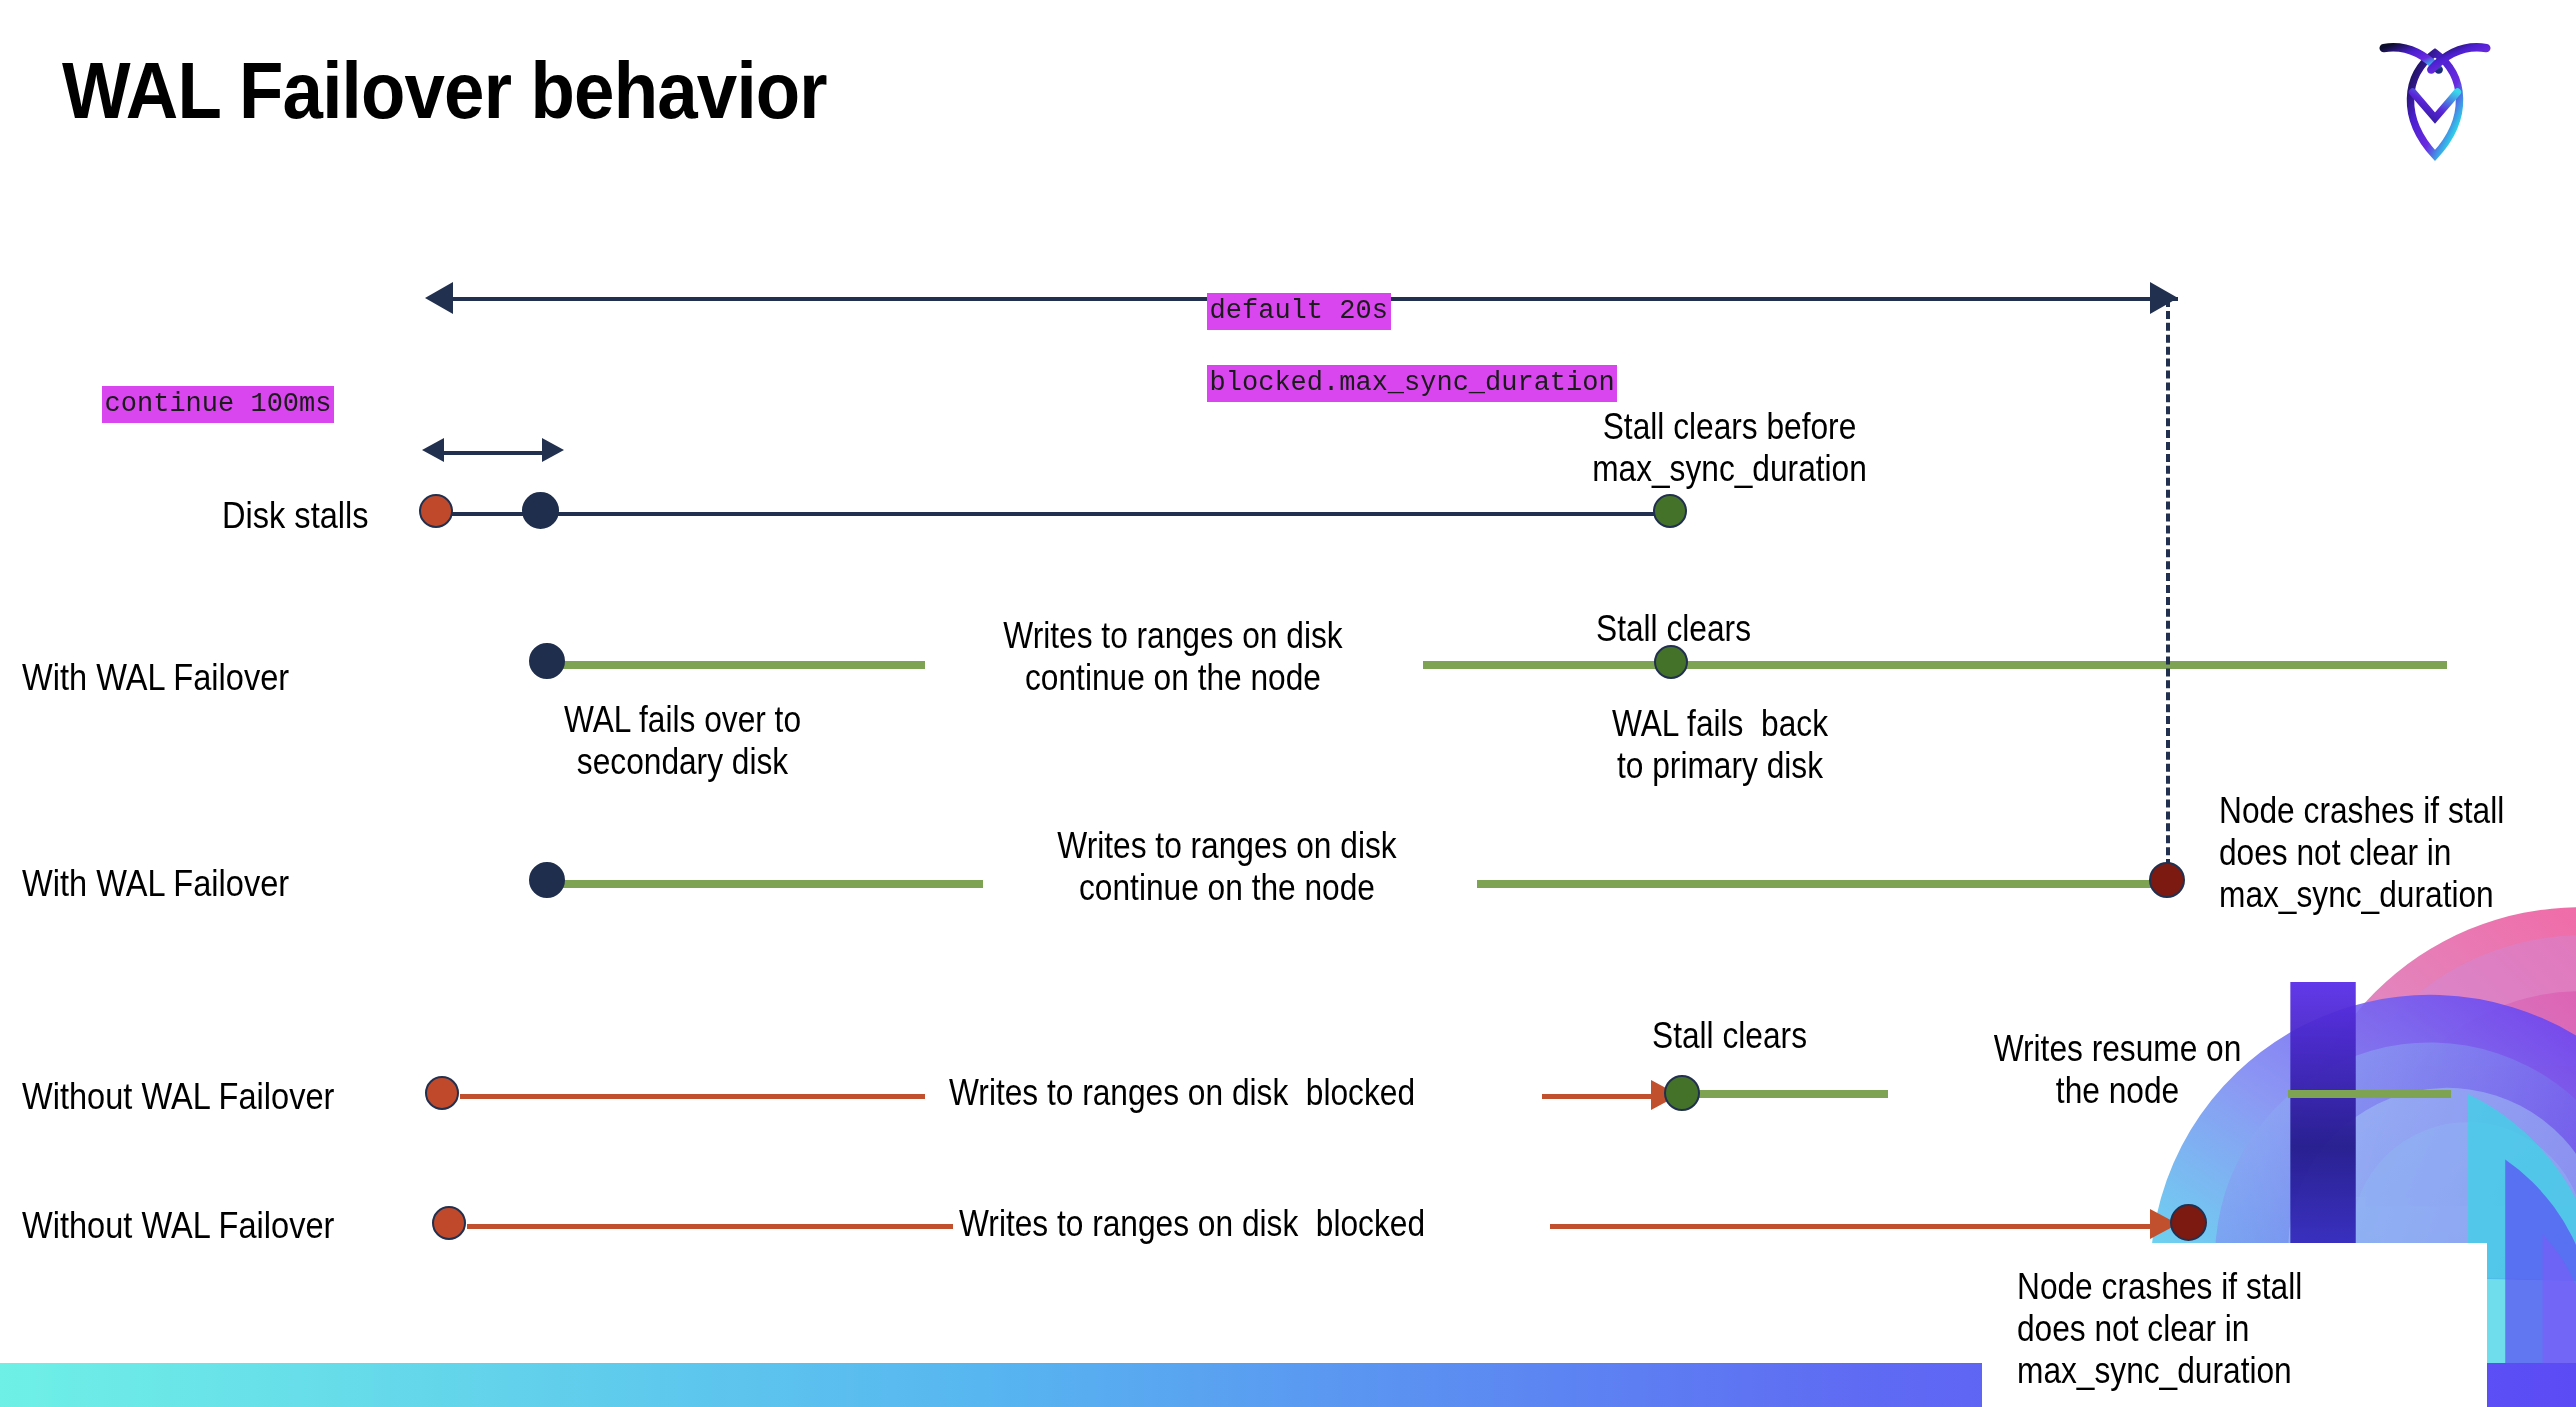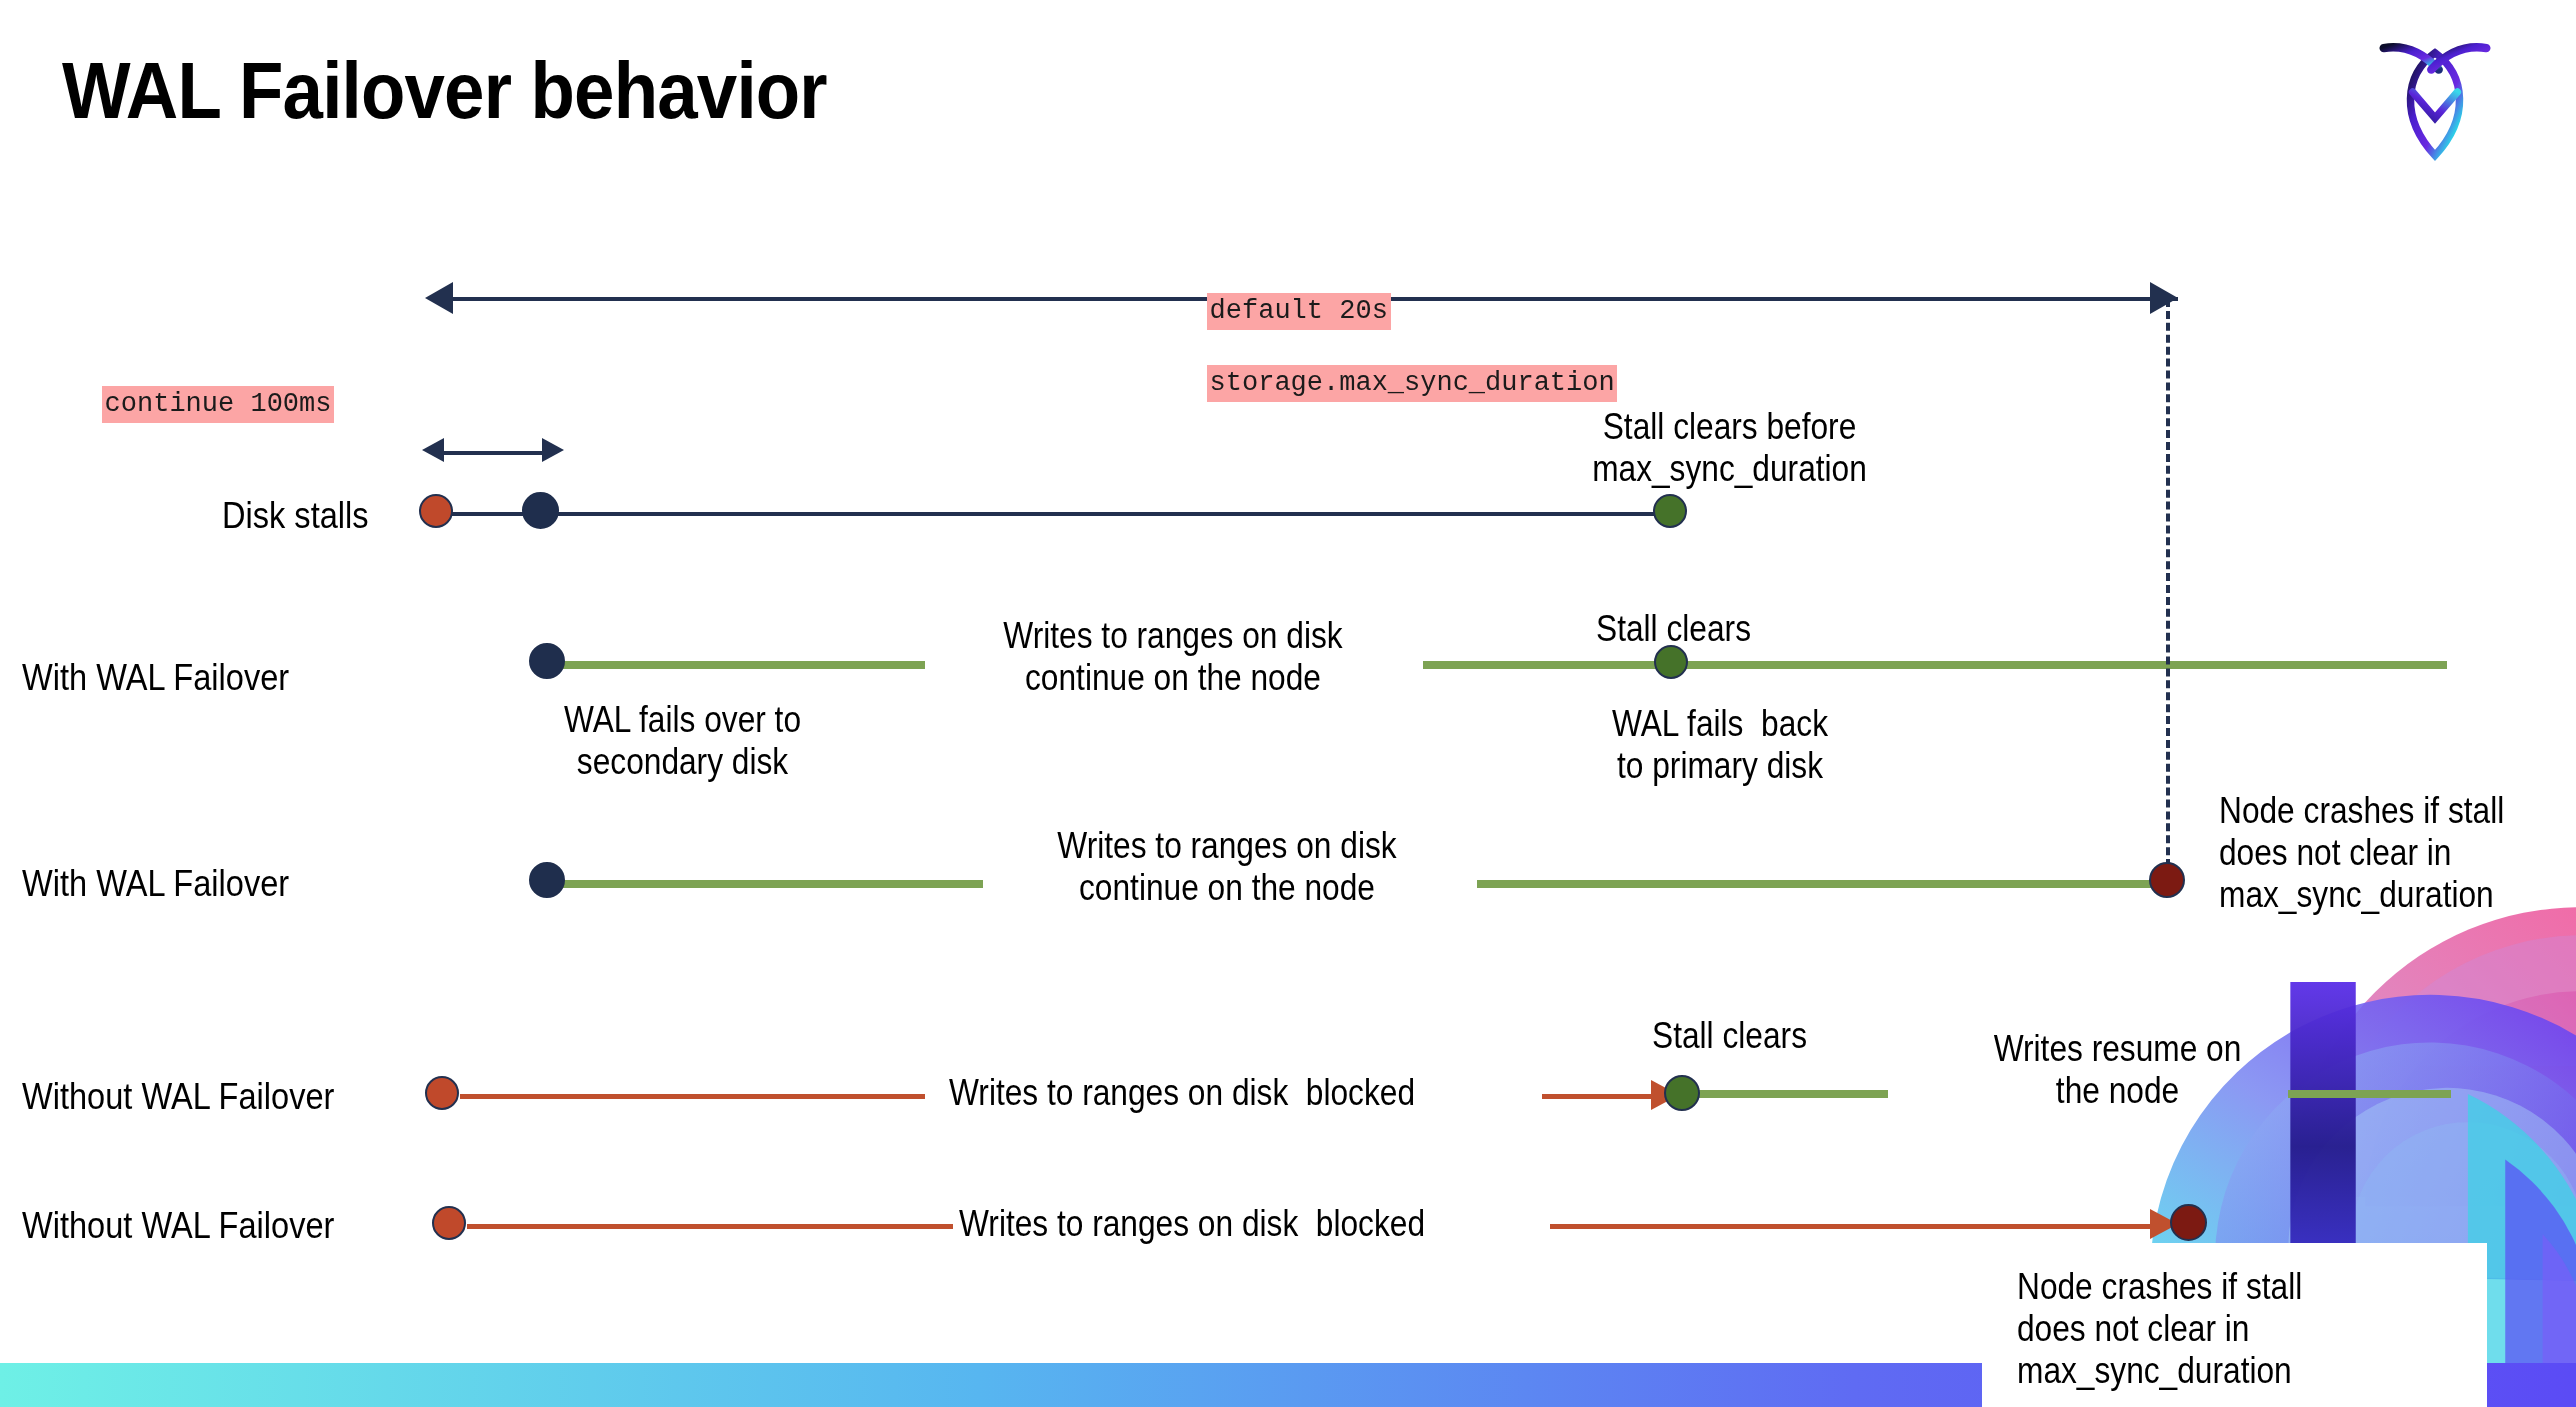--- a/index.html
+++ b/index.html
@@ -51,21 +51,21 @@
   .lbl.ctr { text-align: center; transform-origin: center top; }
   .mono {
     position: absolute;
     font-family: "Liberation Mono", "DejaVu Sans Mono", monospace;
     font-size: 27px;
     line-height: 1.3;
     color: #1b1b1b;
     white-space: pre;
   }
   .mono span {
-    background: #fca5a5;
+    background: #d946ef;
     padding: 0.9px 2.8px;
     display: inline-block;
   }
 
   
   .line {
     position: absolute;
     height: 0;
     border-top-style: solid;
   }
@@ -153,21 +153,21 @@
       <path d="M75 108 L75 148" fill="none" stroke="url(#lg2)" stroke-width="8" stroke-linecap="round"></path>
     </svg>
   </div>
 
   <div class="line navyline" style="left:439px; top:297px; width:1739px;"></div>
   <div class="arrowL" style="left:425px; top:282px;"></div>
   <div class="arrowR" style="left:2150px; top:282px;"></div>
 
   <div class="mono" style="left:1142px; top:258px;">
     <span>default 20s</span><br>
-    <span>storage.max_sync_duration</span>
+    <span>blocked.max_sync_duration</span>
   </div>
 
   <div class="mono" style="left:37px; top:351px;">
     <span>continue 100ms</span><br>
   </div>
 
   <div class="line navyline" style="left:439px; top:451px; width:112px;"></div>
   <div class="arrowL sm" style="left:422px; top:438px;"></div>
   <div class="arrowR sm" style="left:542px; top:438px;"></div>
 

